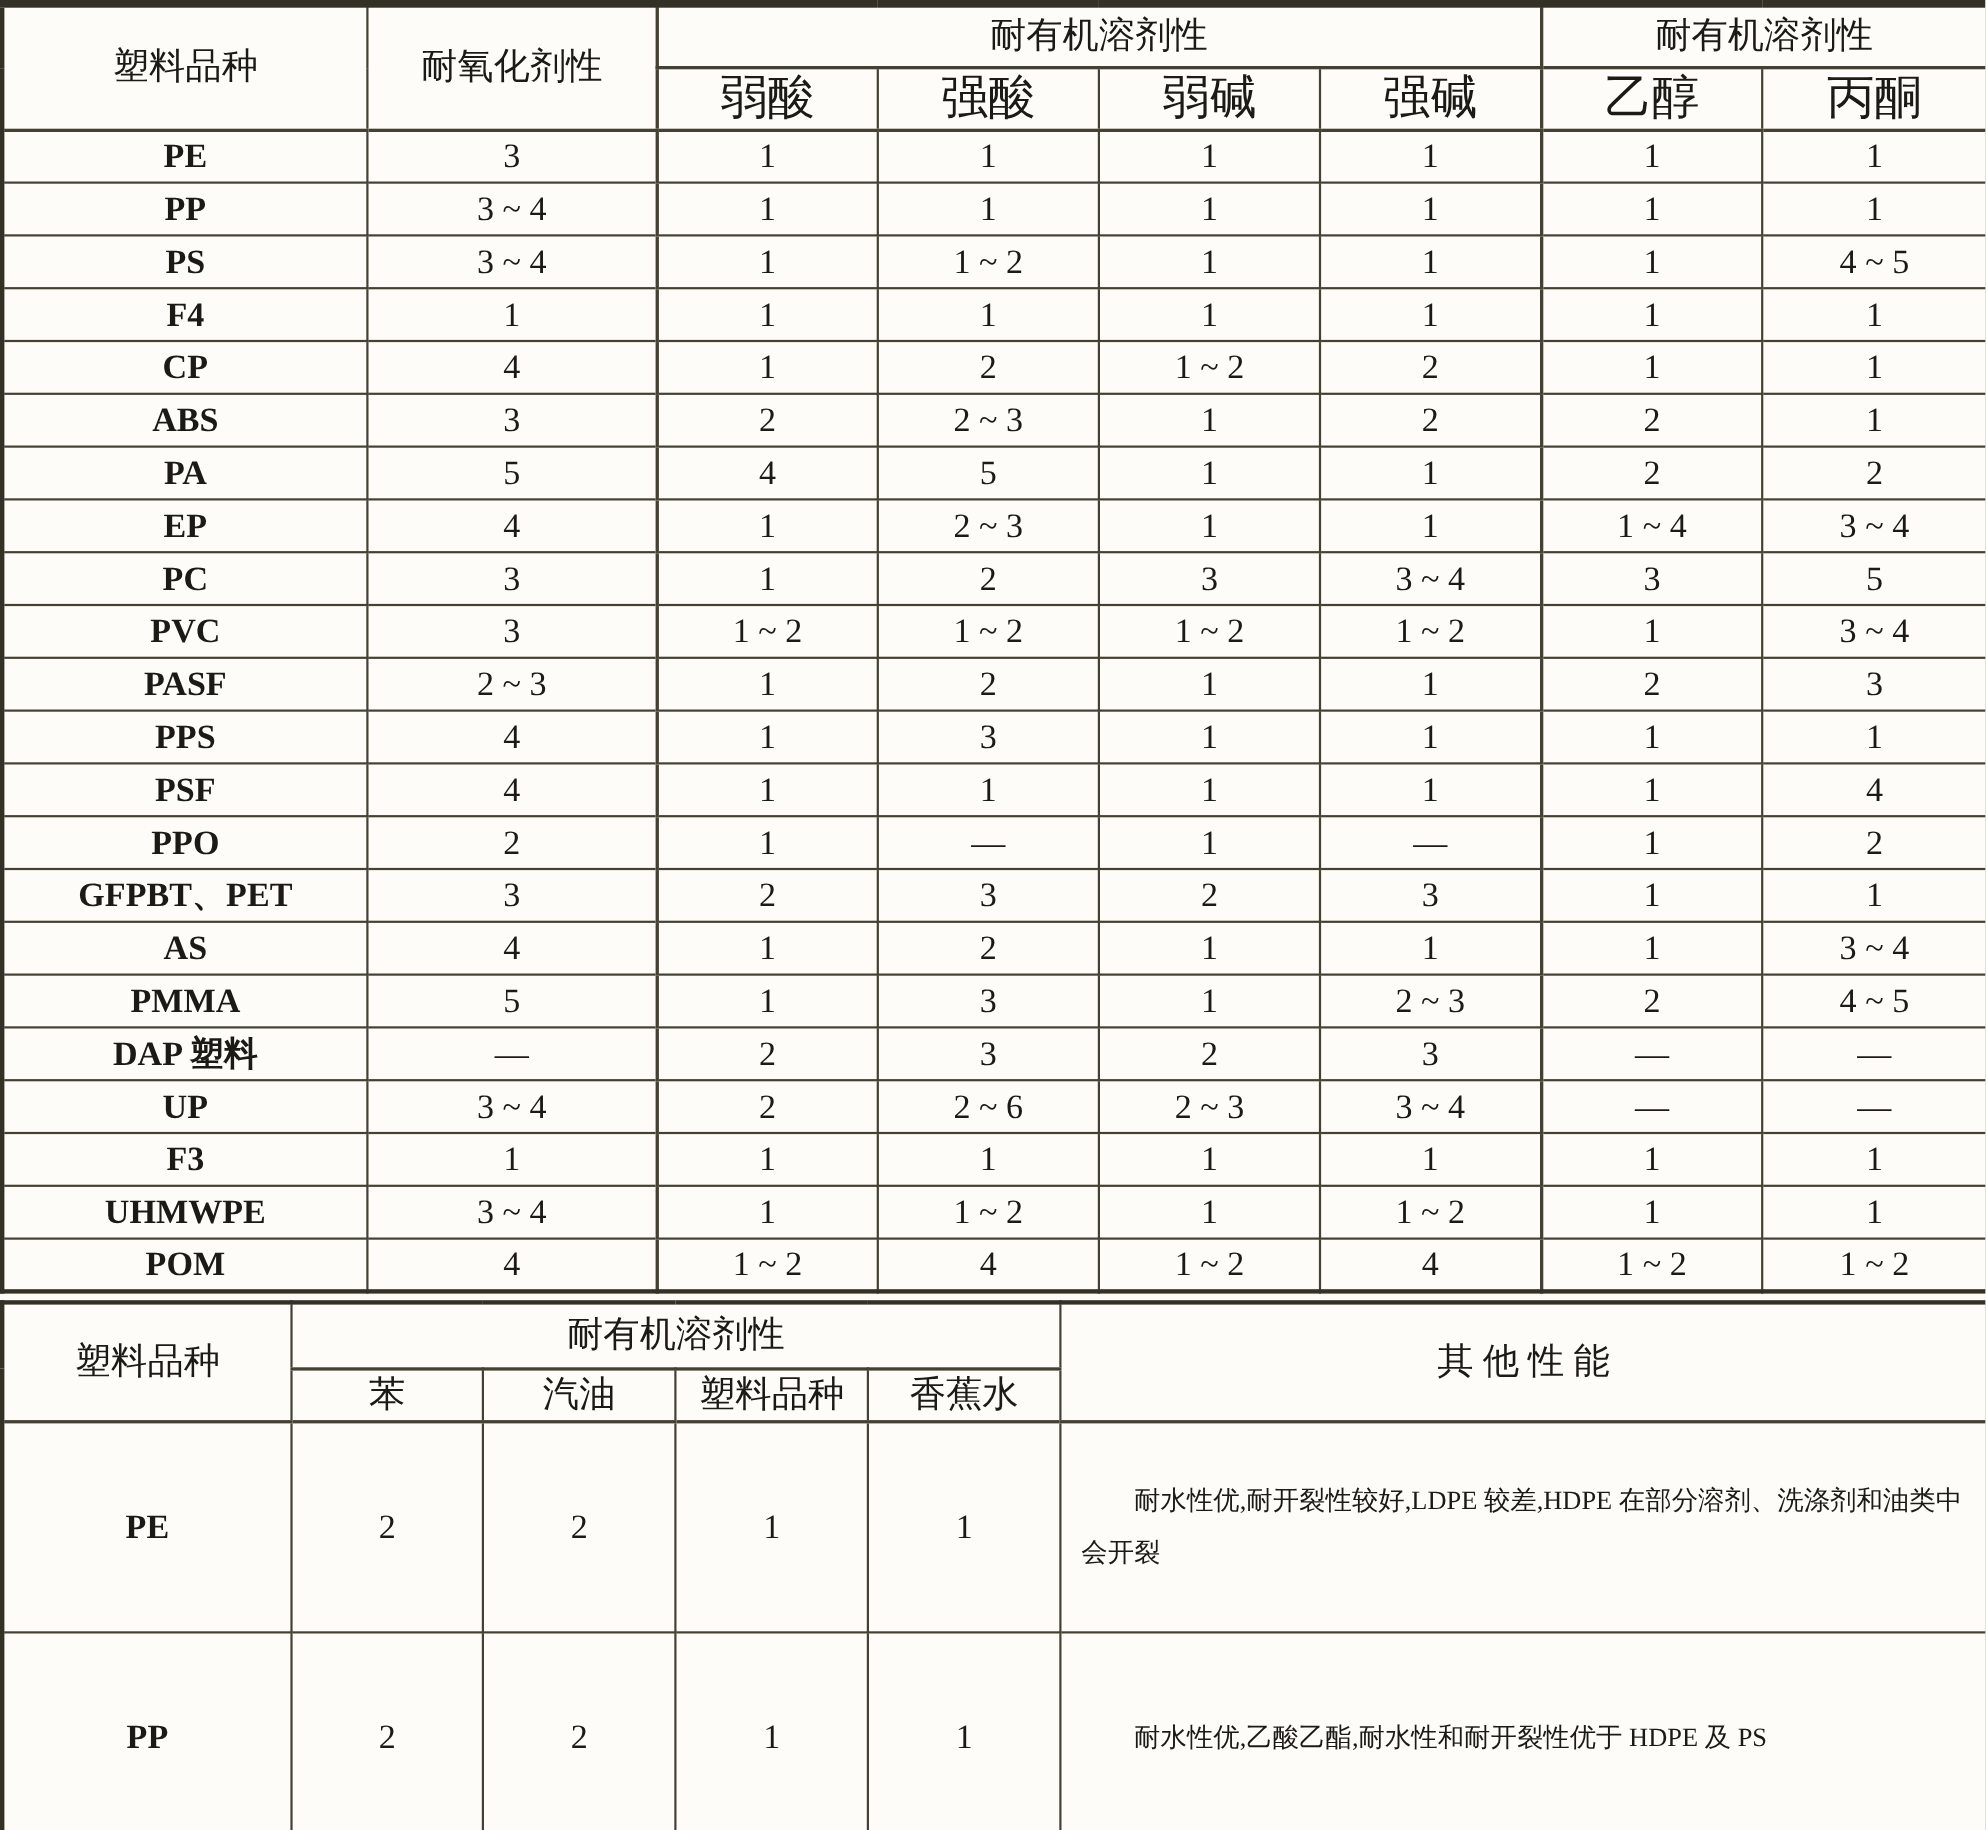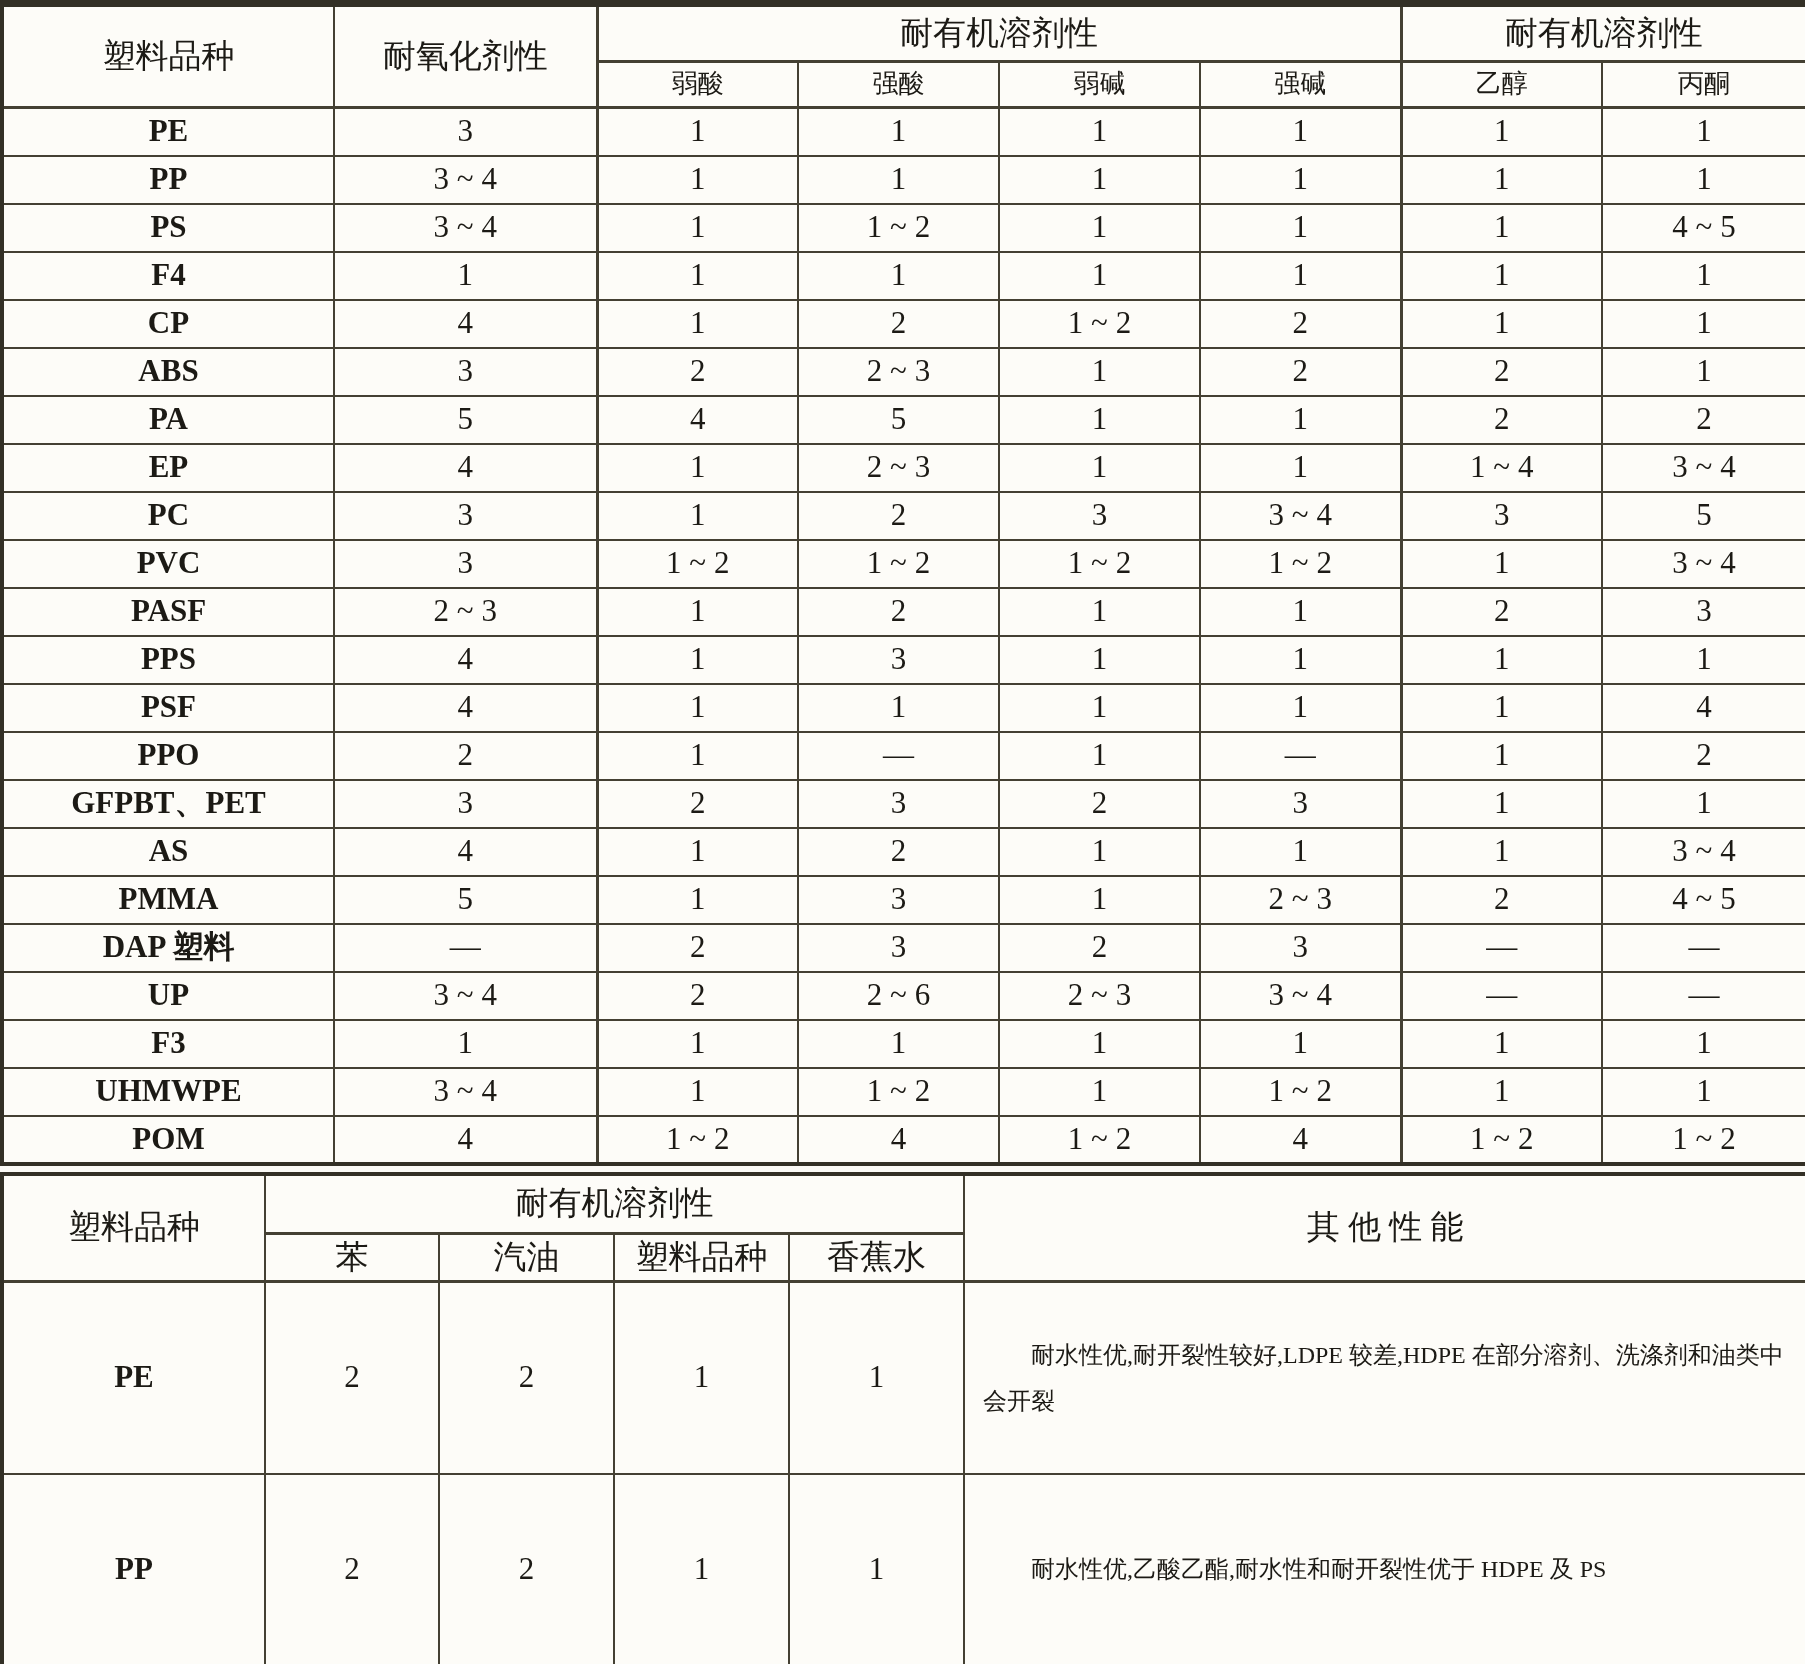--- a/index.html
+++ b/index.html
@@ -18,21 +18,21 @@
     border:2px solid #444033;
     text-align:center;vertical-align:middle;
     font-weight:normal;
     padding:0 4px;box-sizing:border-box;
     font-size:31px;line-height:1.25;
     overflow:hidden;white-space:nowrap;
   }
   
   #t1{border:4px solid #333026;border-top-width:7px;height:1158px;}
   #t1 thead tr.h1 th{height:58px;font-size:33px;}
-  #t1 thead tr.h2 th{height:46px;font-size:26px;margin-left:43px;}
+  #t1 thead tr.h2 th{height:46px;font-size:43px;margin-left:43px;}
   #t1 thead th{border-bottom-width:3px;}
   #t1 tbody tr{height:48px;}
   #t1 tbody td:nth-child(3),
   #t1 tbody td:nth-child(7),
   #t1 thead tr.h2 th:nth-child(1),
   #t1 thead tr.h2 th:nth-child(5),
   #t1 thead tr.h1 th:nth-child(3),
   #t1 thead tr.h1 th:nth-child(4){border-left-width:3px;}
   
   #t2{border:4px solid #333026;margin-top:6px;height:492px;}

